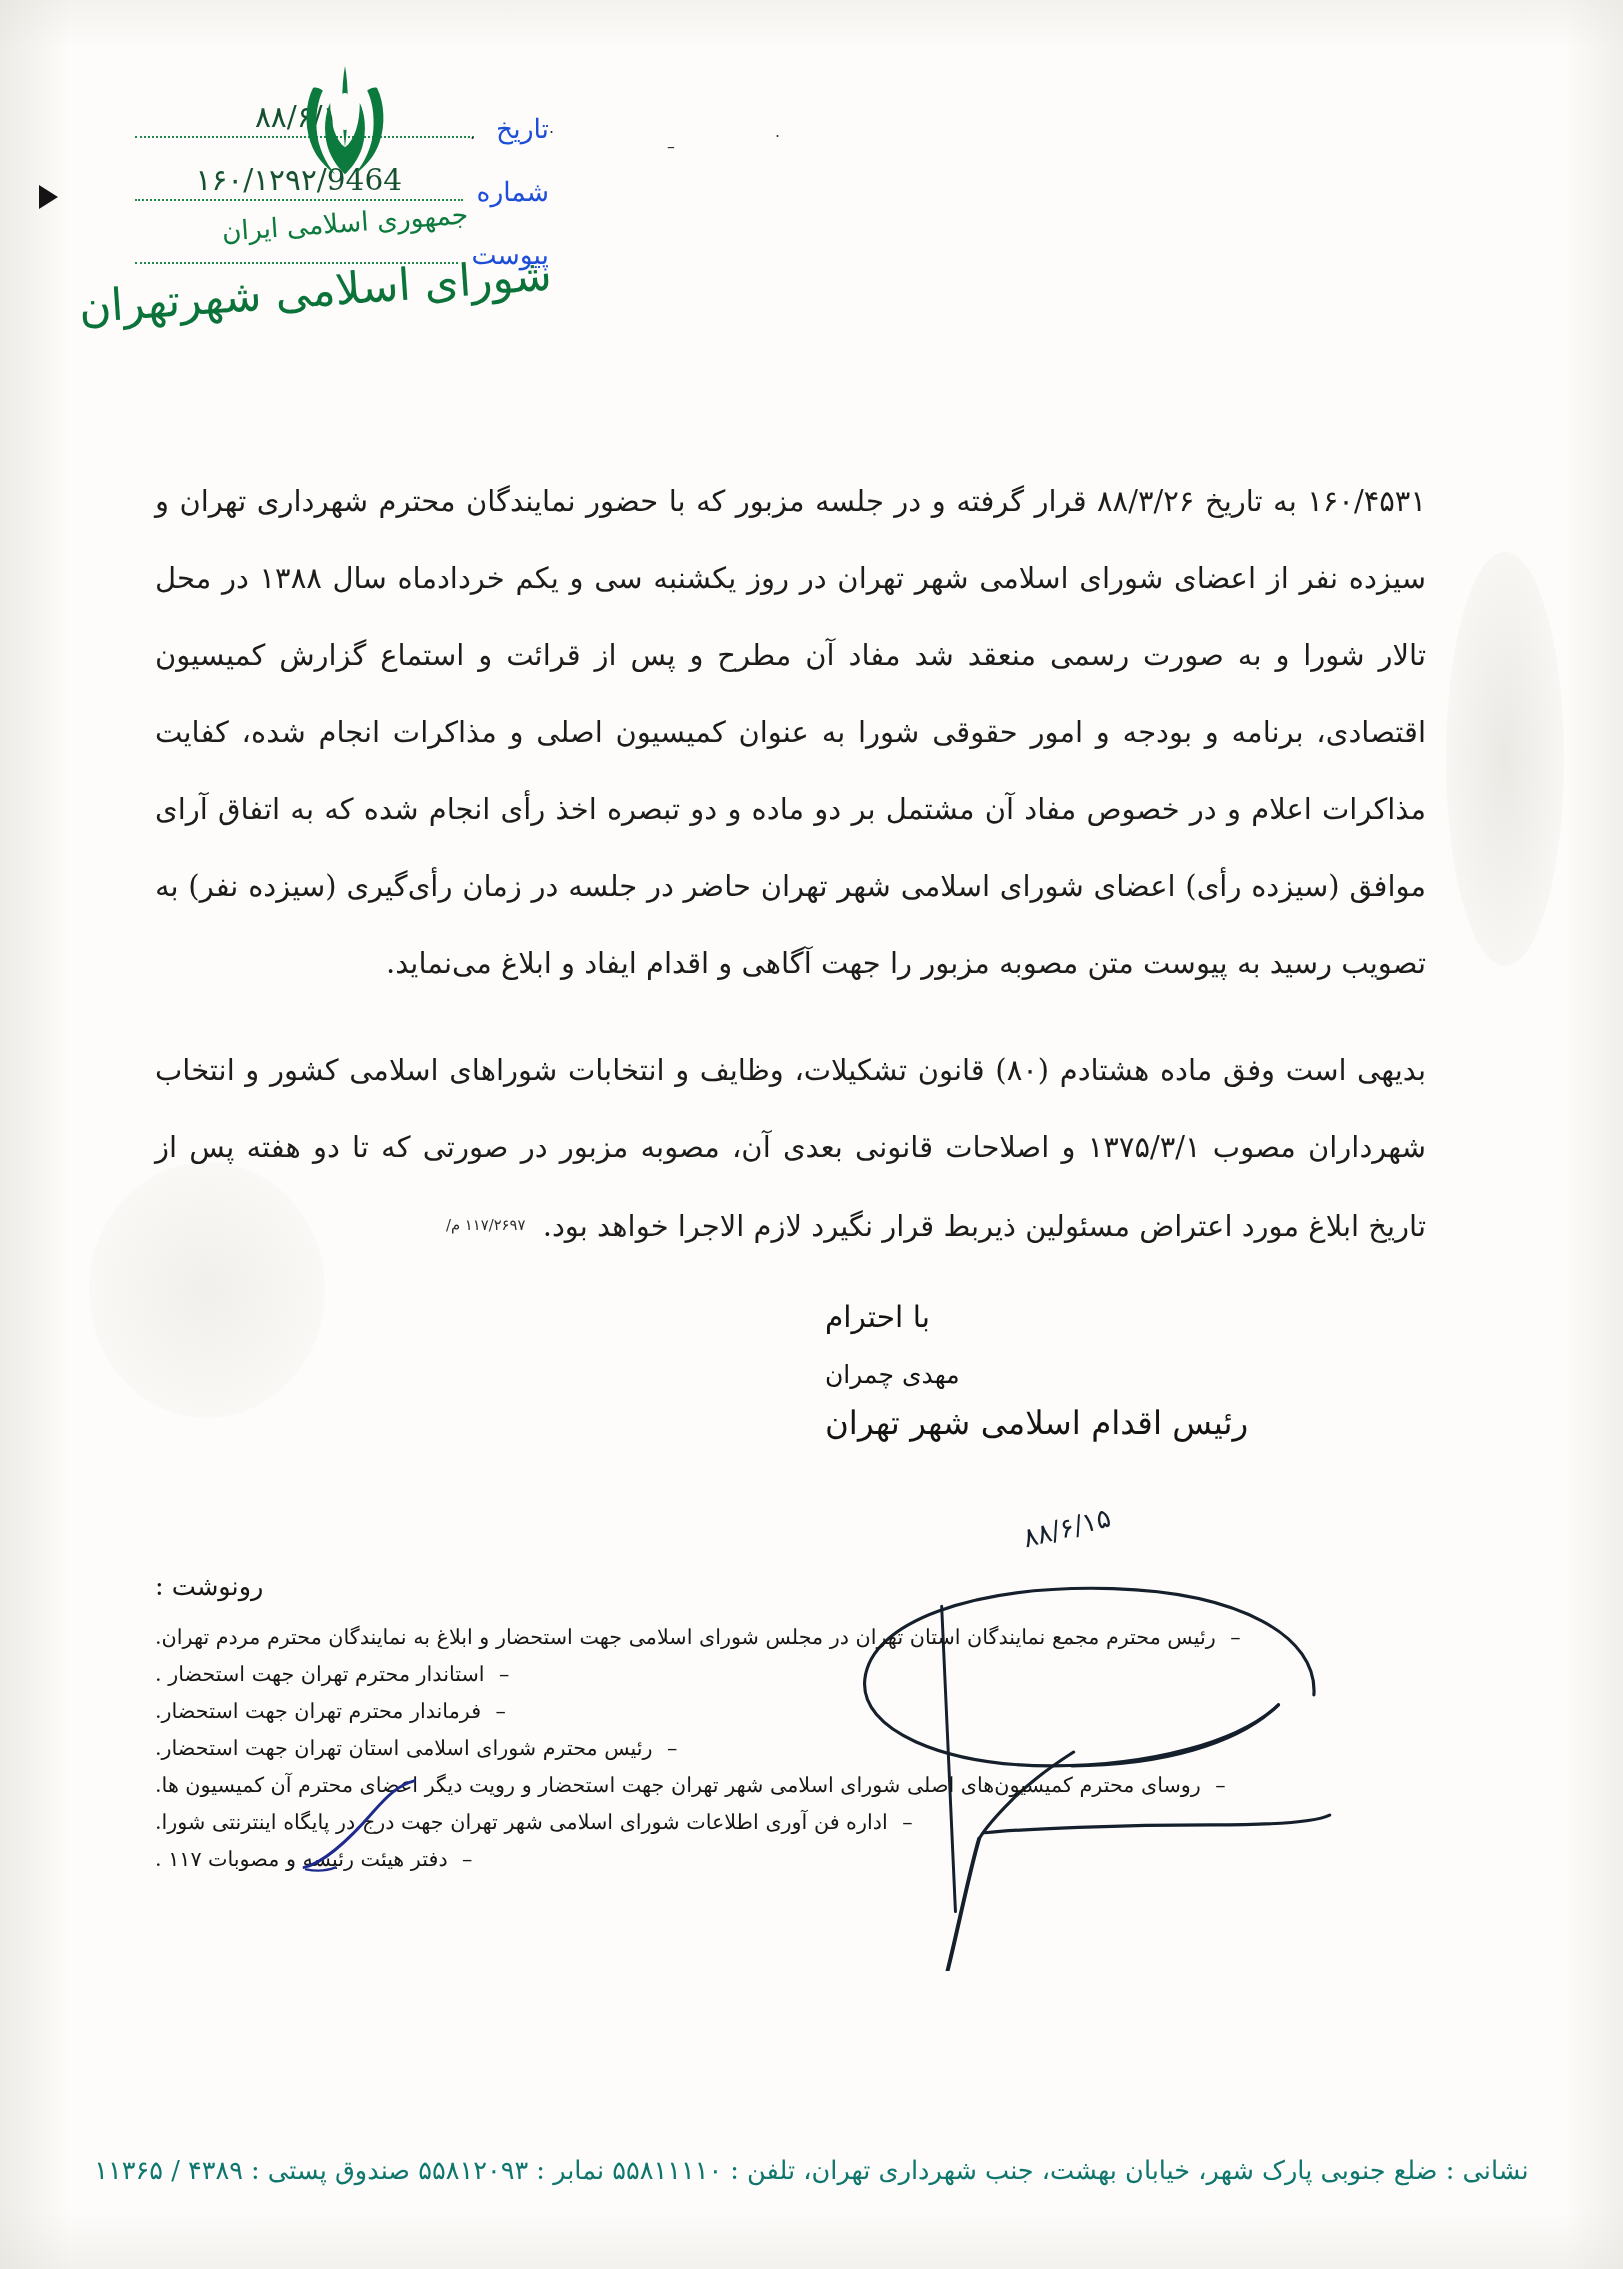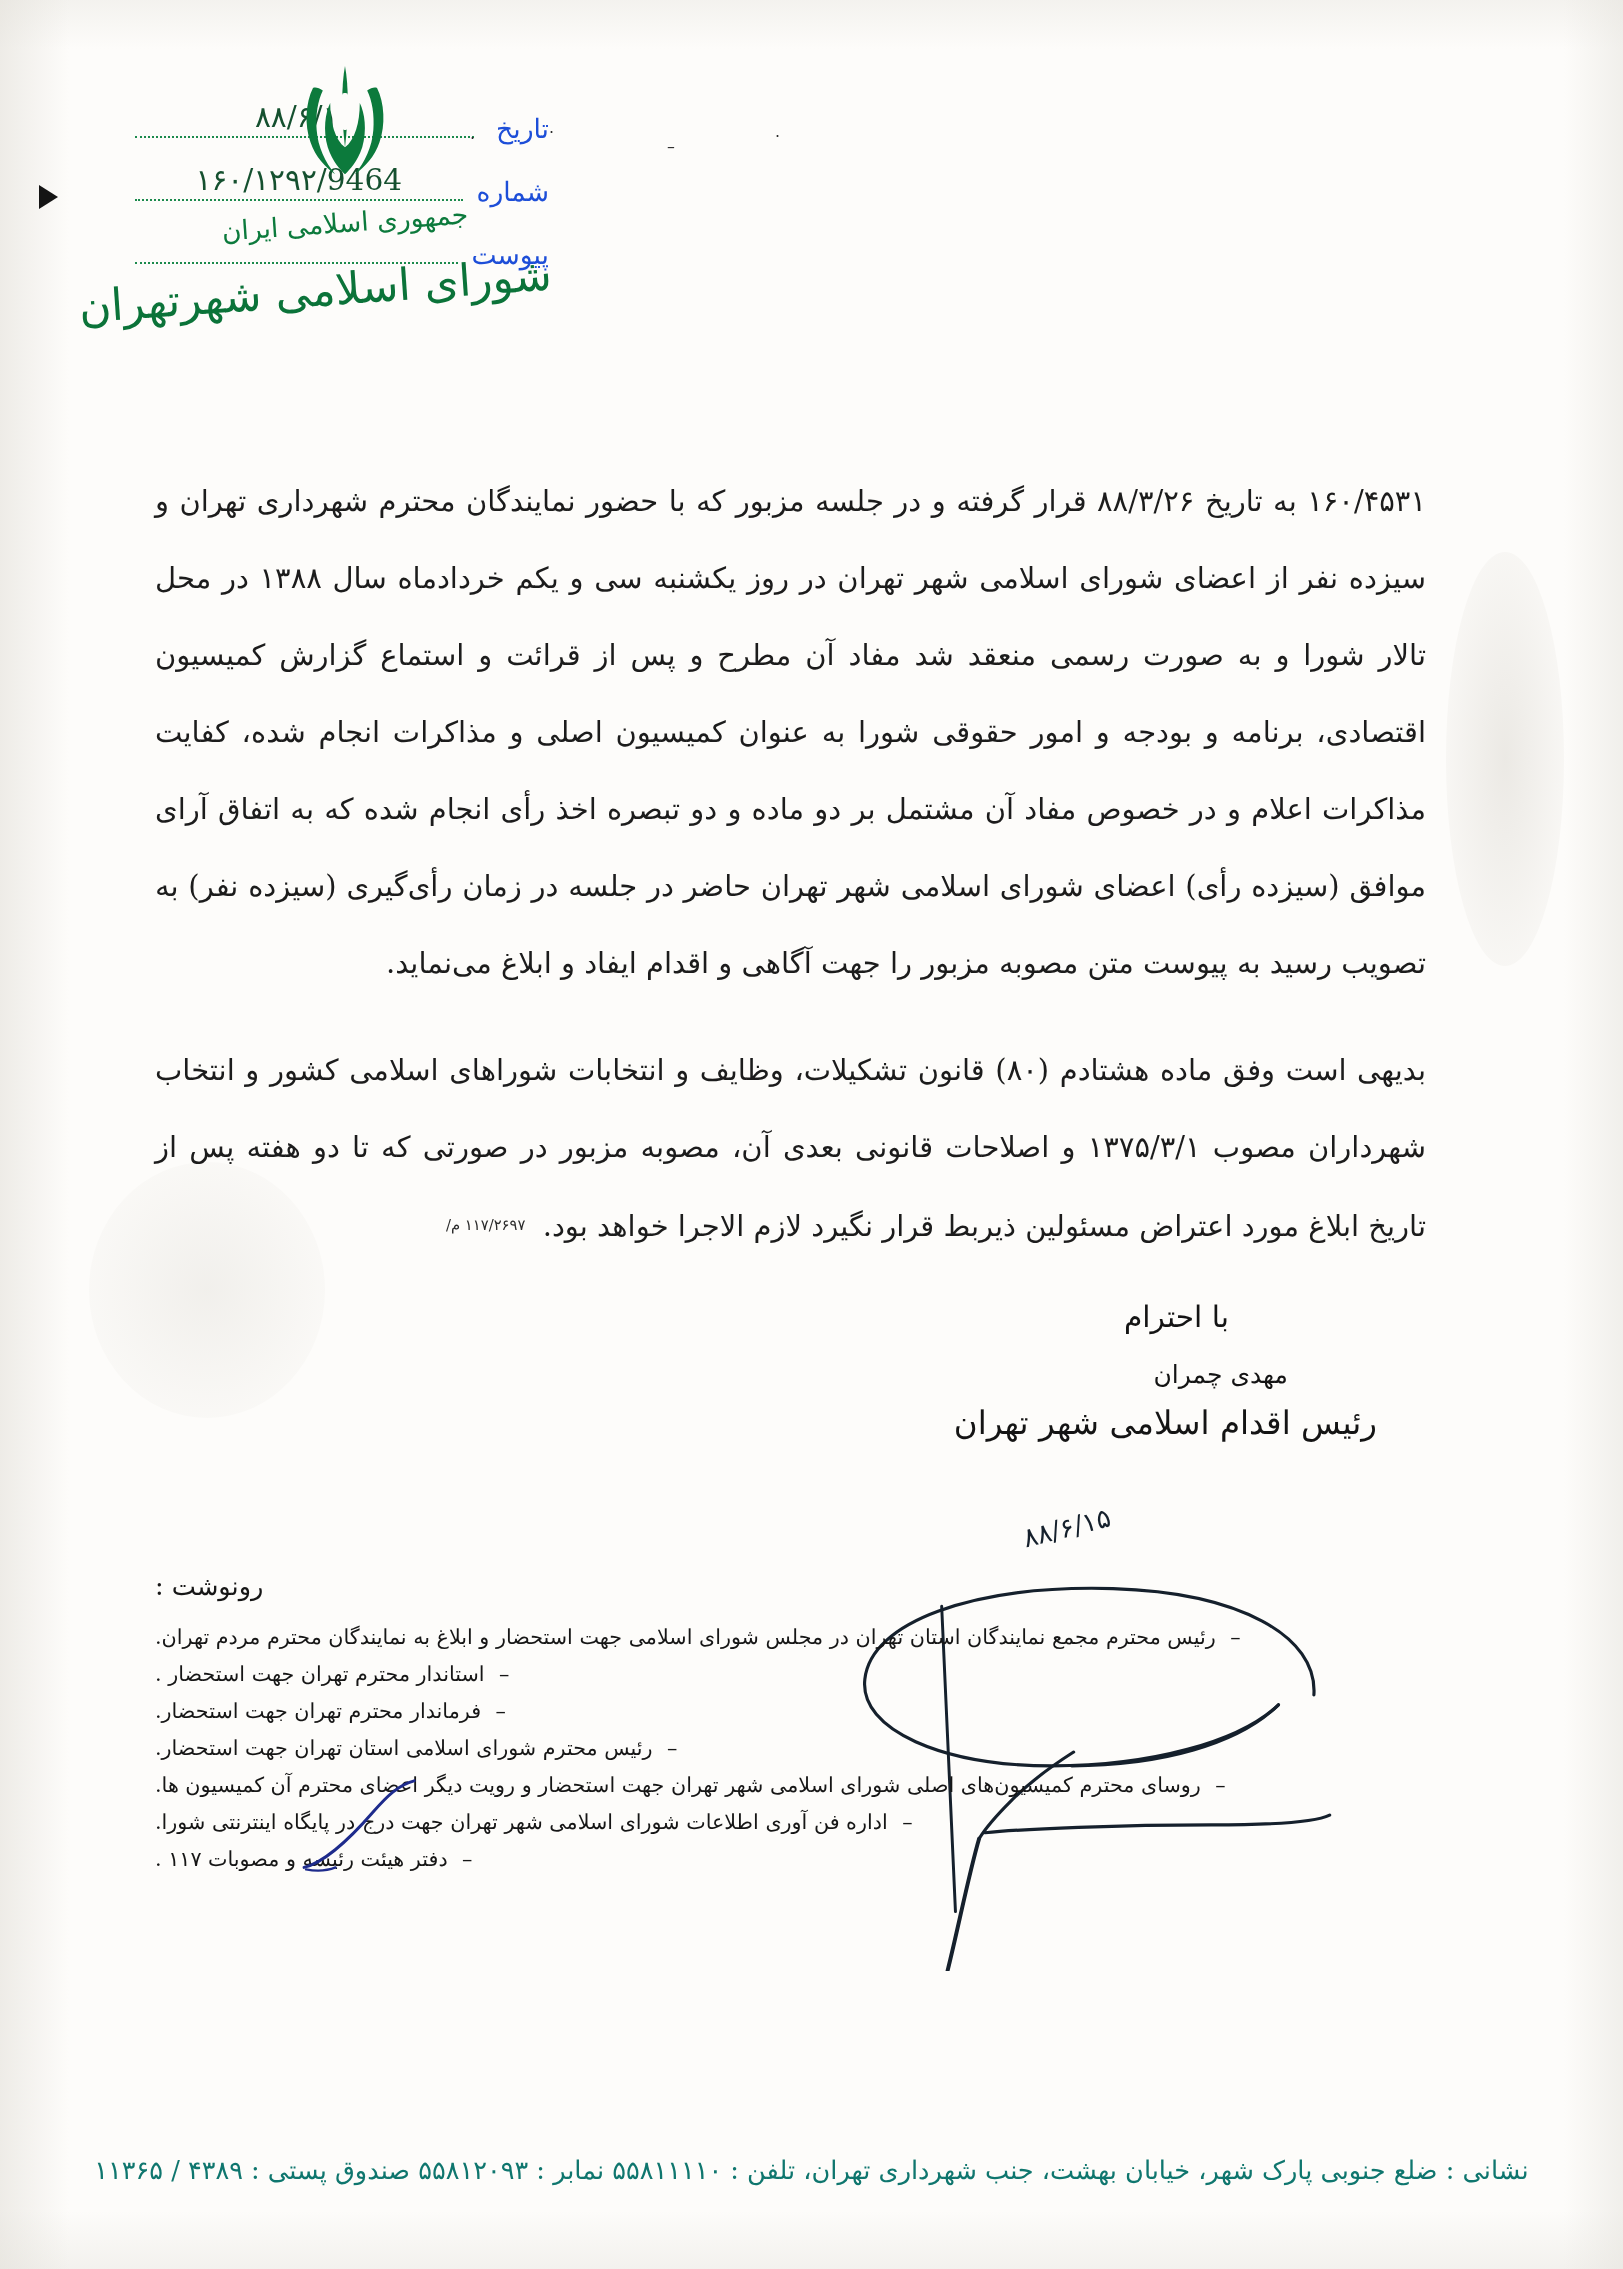--- a/index.html
+++ b/index.html
@@ -151,21 +151,21 @@
     margin-right: 8px;
     letter-spacing: 0.5px;
   }
 
   
   .sign-block {
     position: absolute;
     top: 1300px;
     right: 246px;
     width: 552px;
-    text-align: right;
+    text-align: left;
     direction: rtl;
     color: #141414;
     font-family: "DejaVu Serif", serif;
   }
   .sign-regards {
     font-size: 29.6px;
     margin-bottom: 25.6px;
     padding-right: 148px;
   }
   .sign-name {

